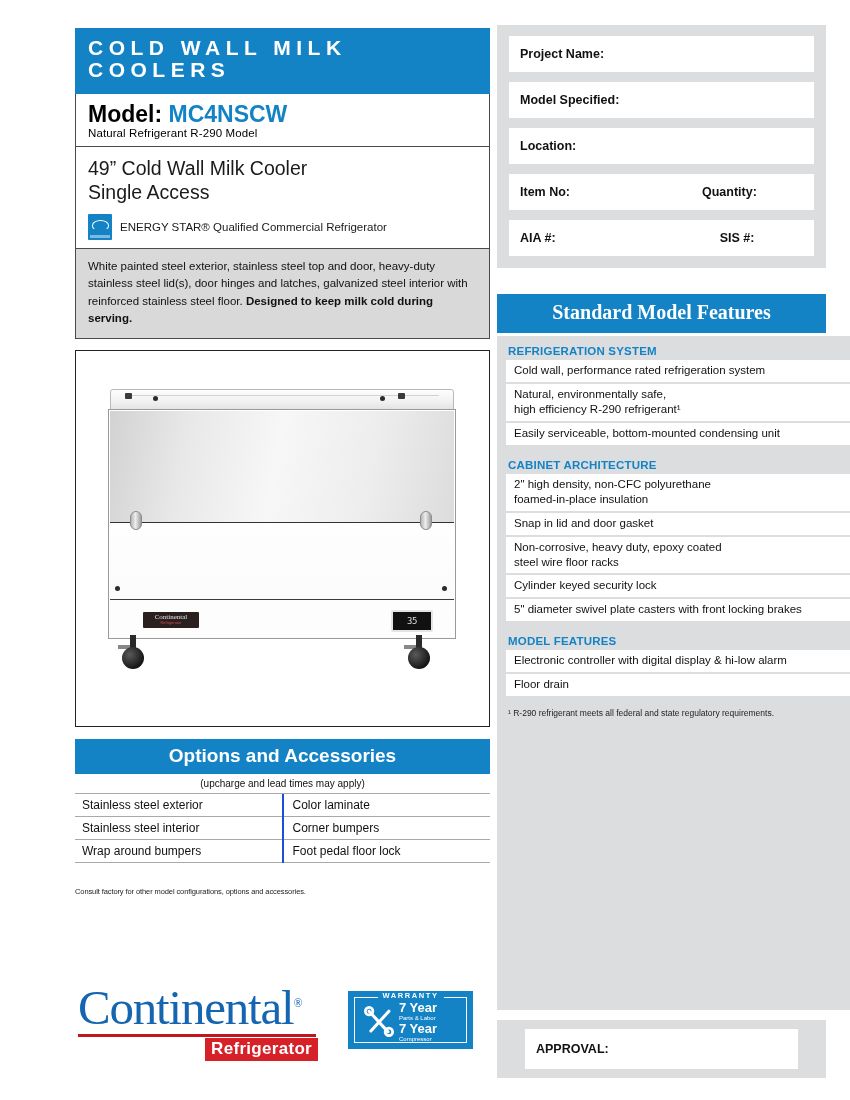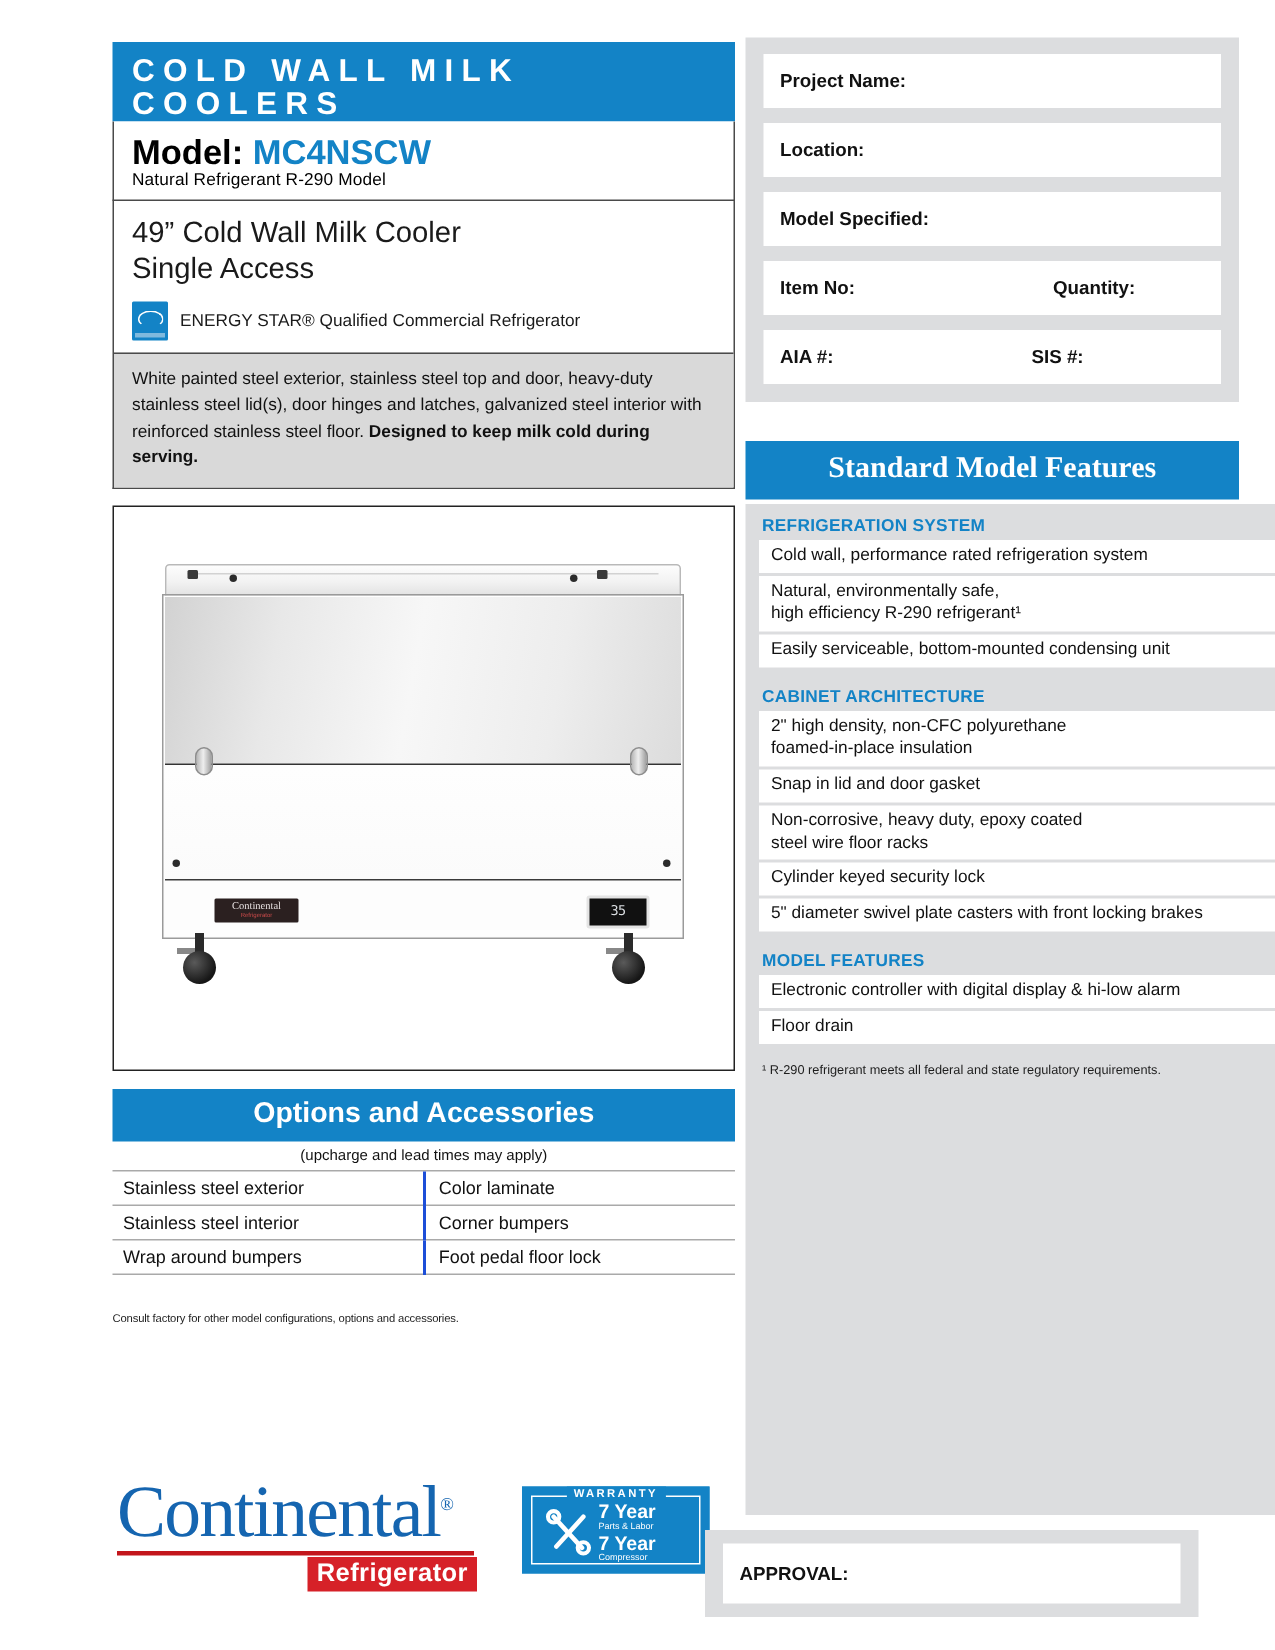--- a/index.html
+++ b/index.html
@@ -13,21 +13,21 @@
 
   
   .left-col { position: absolute; left: 75px; top: 28px; width: 415px; }
 
   .title-bar {
     background: #1383c6;
     color: #ffffff;
     font-size: 21px;
     font-weight: bold;
     letter-spacing: 5.5px;
-    padding: 9px 0 0 13px;
+    padding: 9px 0 13px 13px;
     line-height: 1.05;
   }
 
   .model-box {
     border: 1px solid #4a4a4a;
     border-top: none;
     padding: 8px 12px 7px 12px;
     background: #fff;
   }
   .model-line { font-size: 23px; font-weight: bold; color: #000; line-height: 1.05; }
@@ -163,21 +163,21 @@
   
   .right-panel {
     position: absolute; left: 497px; top: 25px; width: 329px;
     background: #dcdddf; padding: 11px 12px 12px 12px;
   }
   .field {
     background: #ffffff; height: 36px; margin-bottom: 10px;
     display: flex; align-items: center; padding: 0 11px;
     font-size: 12.5px; font-weight: bold; color: #111;
   }
-  .field:last-child { margin-bottom: 0; }
+  .field:last-child { margin-bottom: 0; gap: 32px; }
   .field .second { margin-left: 132px; }
 
   .sm-bar {
     position: absolute; left: 497px; top: 294px; width: 329px;
     background: #1383c6; color: #fff; text-align: center;
     font-size: 20px; font-weight: bold; padding: 7px 0 9px 0; font-family: Liberation Serif, serif;
   }
 
   .features-panel {
     position: absolute; left: 497px; top: 336px; width: 397px; height: 674px;
@@ -188,22 +188,22 @@
     letter-spacing: .2px; margin: 0 0 3px 2px;
   }
   .sec-head.spaced { margin-top: 14px; }
   .feat-row {
     background: #fff; font-size: 11.5px; color: #111;
     padding: 3px 8px 4px 8px; margin-bottom: 2px; line-height: 1.3;
   }
   .footnote { font-size: 8.5px; color: #1d1d1d; margin-top: 12px; margin-left: 2px; }
 
   .approval-panel {
-    position: absolute; left: 470px; top: 1020px; width: 329px; height: 58px;
-    background: #dcdddf; padding: 9px 12px;
+    position: absolute; left: 497px; top: 1020px; width: 329px; height: 58px;
+    background: #dcdddf; padding: 9px 28px;
   }
   .approval-box {
     background: #fff; height: 100%; display: flex; align-items: center;
     padding: 0 11px; font-size: 12.5px; font-weight: bold; color: #111;
   }
 </style>
 </head>
 <body>
 
 <div class="left-col">
@@ -322,24 +322,24 @@
       </div>
     </div>
   </div>
 </div>
 
 <div class="right-panel">
   <div class="field">
     <span>Project Name:</span>
   </div>
   <div class="field">
+    <span>Model Specified:</span>
+  </div>
+  <div class="field">
     <span>Location:</span>
-  </div>
-  <div class="field">
-    <span>Model Specified:</span>
   </div>
   <div class="field">
     <span>Item No:</span>
     <span class="second">Quantity:</span>
   </div>
   <div class="field">
     <span>AIA #:</span>
     <span class="second">SIS #:</span>
   </div>
 </div>

